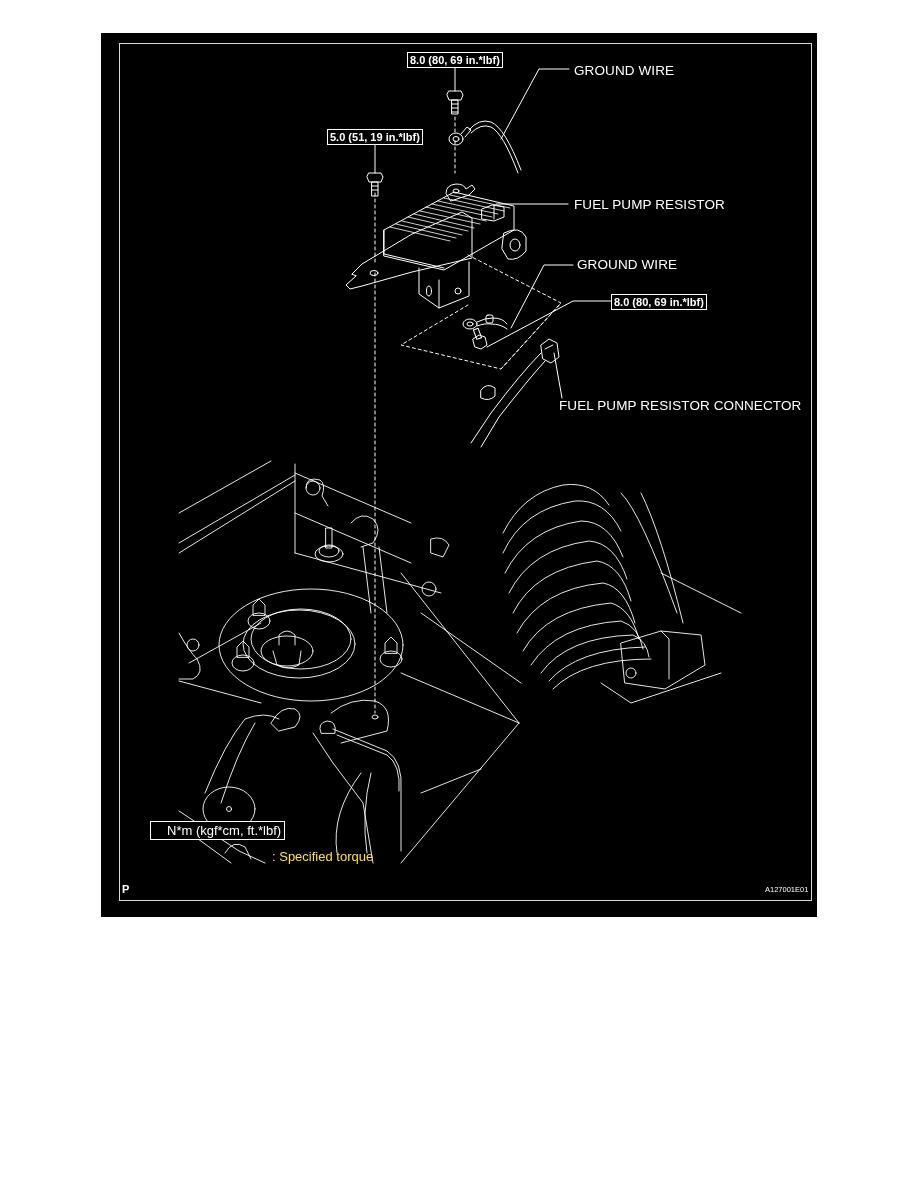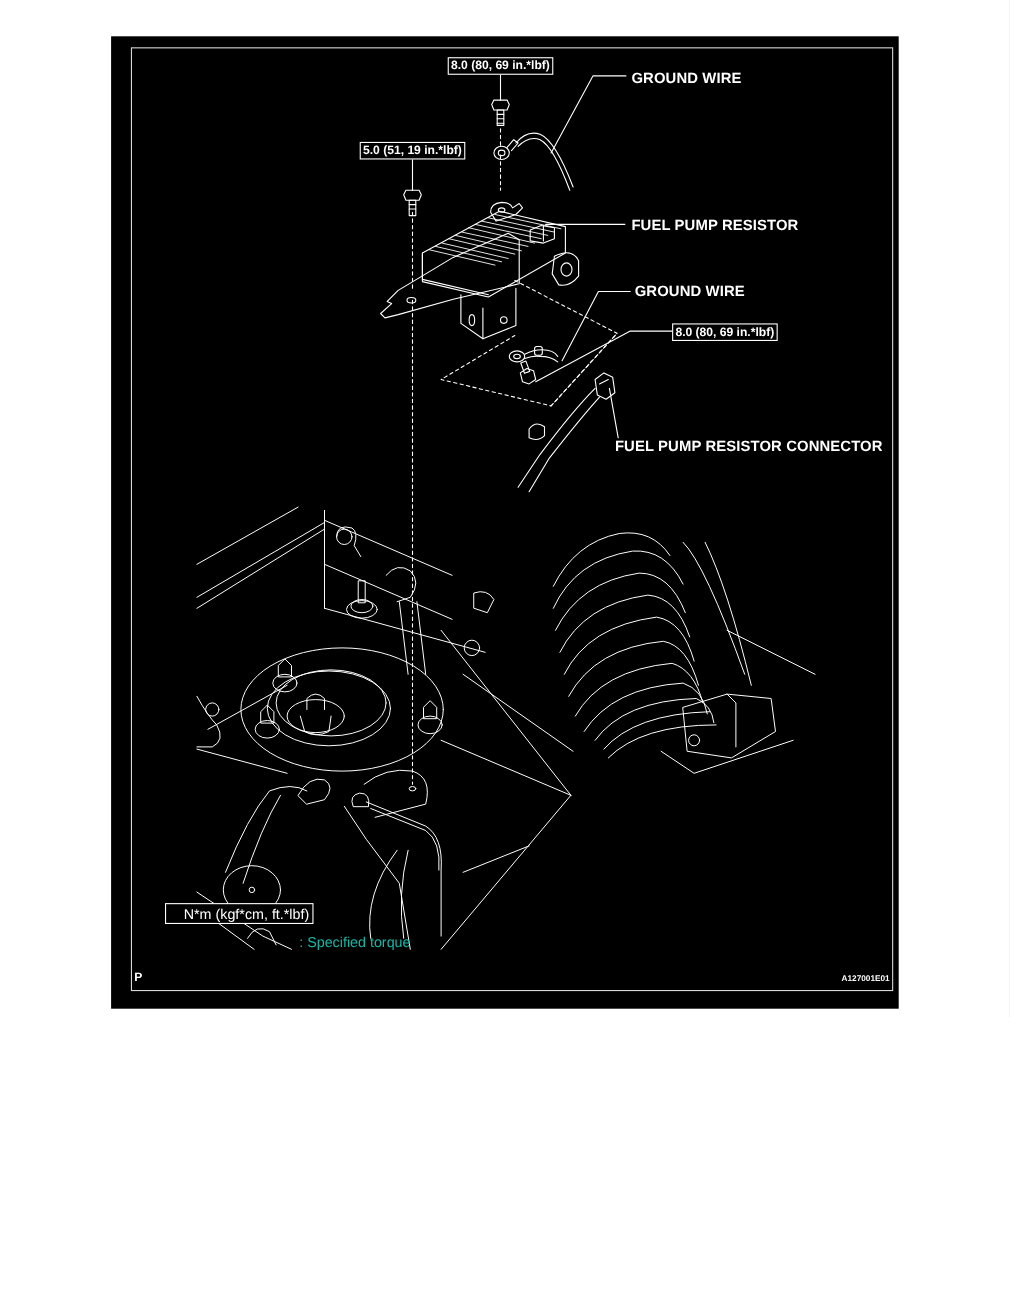--- a/index.html
+++ b/index.html
@@ -2,26 +2,26 @@
 <html><head>
 <meta charset="utf-8">
 <style>
   html, body { margin: 0; padding: 0; background: #ffffff; }
   body { width: 918px; height: 1188px; position: relative; overflow: hidden;
          font-family: "Liberation Sans", "DejaVu Sans", sans-serif; }
   .sheet { position: absolute; left: 101px; top: 33px; width: 716px; height: 884px; background: #000000; }
   .frame { position: absolute; left: 18px; top: 10px; width: 693px; height: 858px;
            border: 1.5px solid #d8d8d8; box-sizing: border-box; }
   .art { position: absolute; left: 0; top: 0; width: 716px; height: 884px; }
-  .label { position: absolute; color: #ffffff; font-size: 13.5px; letter-spacing: 0.1px; white-space: nowrap; line-height: 1; font-weight: bold; }
+  .label { position: absolute; color: #ffffff; font-size: 13.5px; letter-spacing: 0.1px; white-space: nowrap; line-height: 1; }
   .torque { position: absolute; color: #ffffff; font-size: 11px; font-weight: bold; white-space: nowrap;
             border: 1.5px solid #ffffff; padding: 1px 2px; line-height: 12px; background: #000; }
   .legend-box { position: absolute; color: #ffffff; font-size: 13px; white-space: nowrap;
                 border: 1.5px solid #ffffff; padding: 1px 3px; line-height: 15px; background: #000; }
-  .legend-text { position: absolute; color: #14b8a6; font-size: 13px; white-space: nowrap; line-height: 15px; }
+  .legend-text { position: absolute; color: #fde047; font-size: 13px; white-space: nowrap; line-height: 15px; }
   .page-letter { position: absolute; color: #ffffff; font-size: 11px; font-weight: bold; }
   .fig-id { position: absolute; color: #ffffff; font-size: 7.5px; white-space: nowrap; }
 </style>
 </head>
 <body>
 
 <div class="sheet">
   <div class="frame"></div>
 
   <svg class="art" viewBox="0 0 716 884" xmlns="http://www.w3.org/2000/svg" fill="none" stroke="#ffffff" stroke-width="1" stroke-linecap="round" stroke-linejoin="round">
@@ -233,14 +233,14 @@
 
   <div class="label" style="left:473px; top:31px;">GROUND WIRE</div>
   <div class="label" style="left:473px; top:165px;text-align:right;">FUEL PUMP RESISTOR</div>
   <div class="label" style="left:476px; top:225px;">GROUND WIRE</div>
   <div class="label" style="left:458px; top:366px;">FUEL PUMP RESISTOR CONNECTOR</div>
 
   <div class="legend-box" style="left:49px; top:788px;padding-left:16px;">N*m (kgf*cm, ft.*lbf)</div>
   <div class="legend-text" style="left:171px; top:816px;">: Specified torque</div>
 
   <div class="page-letter" style="left:21px; top:850px;">P</div>
-  <div class="fig-id" style="left:664px; top:852px;font-weight:bold;">A127001E01</div>
+  <div class="fig-id" style="left:664px; top:852px;">A127001E01</div>
 </div>
 
 </body></html>

